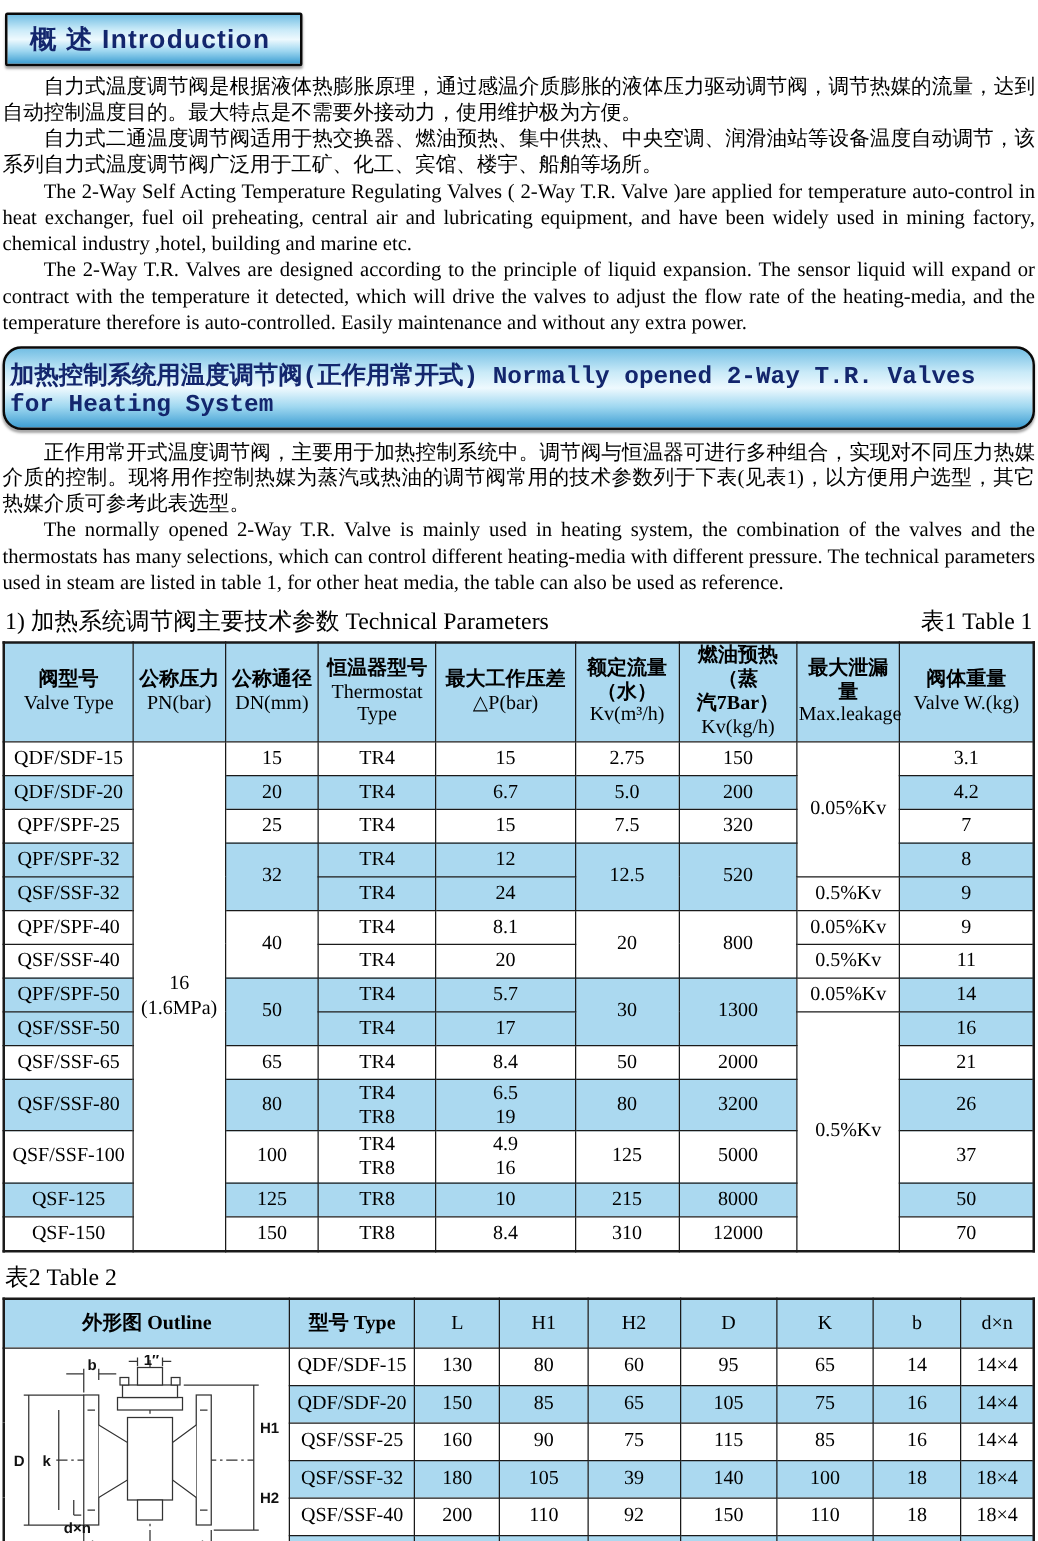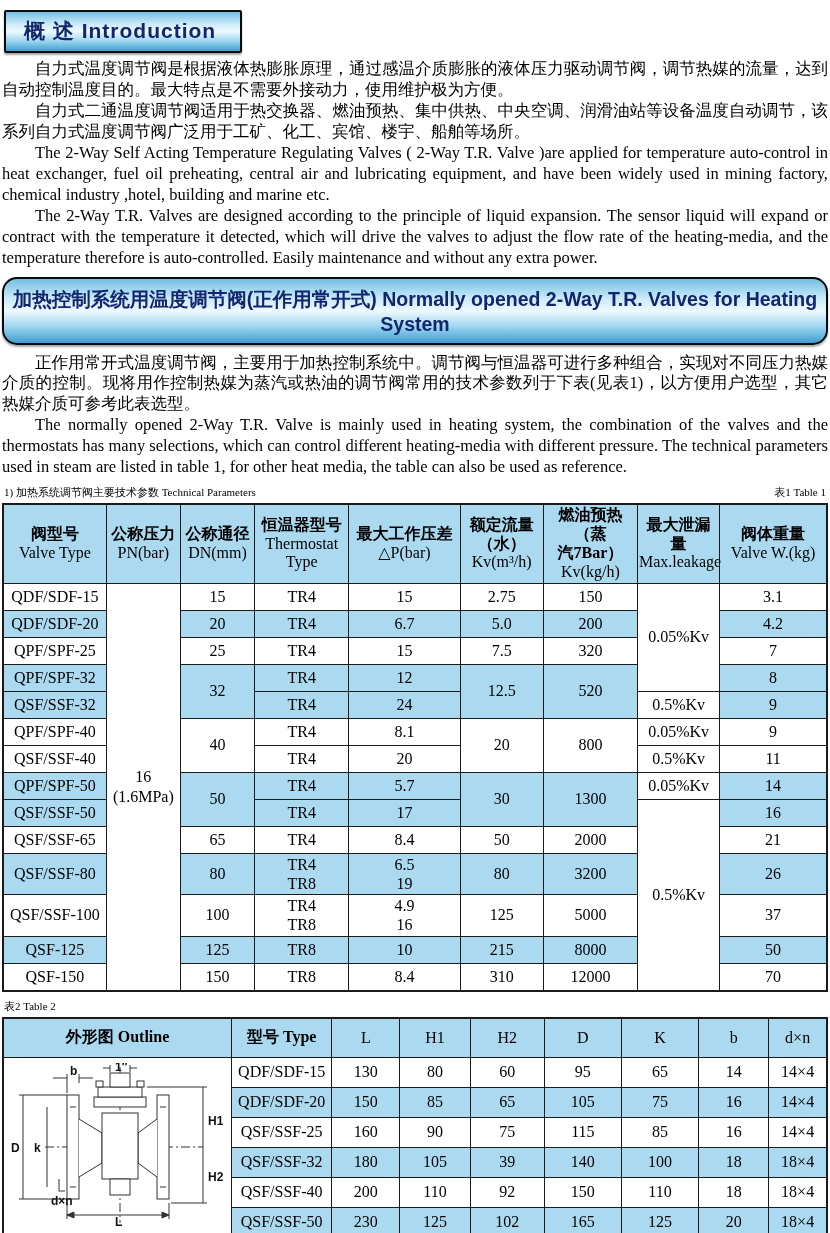--- a/index.html
+++ b/index.html
@@ -16,30 +16,30 @@
     border:2px solid #0a0a0a;border-radius:2px;
     background:linear-gradient(180deg,#74bfe4 0%,#c9eaf8 30%,#eef9fe 50%,#9ed7f0 74%,#3e9ed2 100%);
     font-family:"Liberation Sans","DejaVu Sans",sans-serif;font-weight:bold;
     font-size:21px;color:#13266d;letter-spacing:1px;
     box-shadow:0 2px 2px rgba(0,0,0,0.35);
   }
   .bar-title{
     margin:8px 0 8px 0;padding:7px 4px;
     border:2px solid #0a0a0a;border-radius:15px;
     background:linear-gradient(180deg,#74bfe4 0%,#c9eaf8 30%,#eef9fe 50%,#9ed7f0 74%,#3e9ed2 100%);
-    font-family:Liberation Sans, sans-serif;font-weight:bold;
-    font-size:19.5px;color:#13266d;text-align:center;
+    font-family:Liberation Mono, monospace;font-weight:bold;
+    font-size:19.5px;color:#13266d;
     box-shadow:0 2px 2px rgba(0,0,0,0.35);
   }
 
   .para{margin:0;font-size:16.5px;line-height:1.27;text-indent:2em;text-align:justify;}
 
   .caption-row{
     display:flex;justify-content:space-between;align-items:flex-end;
-    font-size:11px;padding:7px 2px 3px 2px;
+    font-size:19px;padding:7px 2px 3px 2px;
   }
 
   table{border-collapse:collapse;width:826px;margin:0 auto;table-layout:fixed;
         font-size:16px;}
   td,th{border:1px solid #1a1a1a;text-align:center;vertical-align:middle;padding:1px 1px;}
   table{border:2px solid #1a1a1a;}
   th{background:#abd9f0;font-weight:normal;}
   th .zh{font-weight:bold;}
   th div{line-height:1.18;}
   td div{line-height:1.2;}

